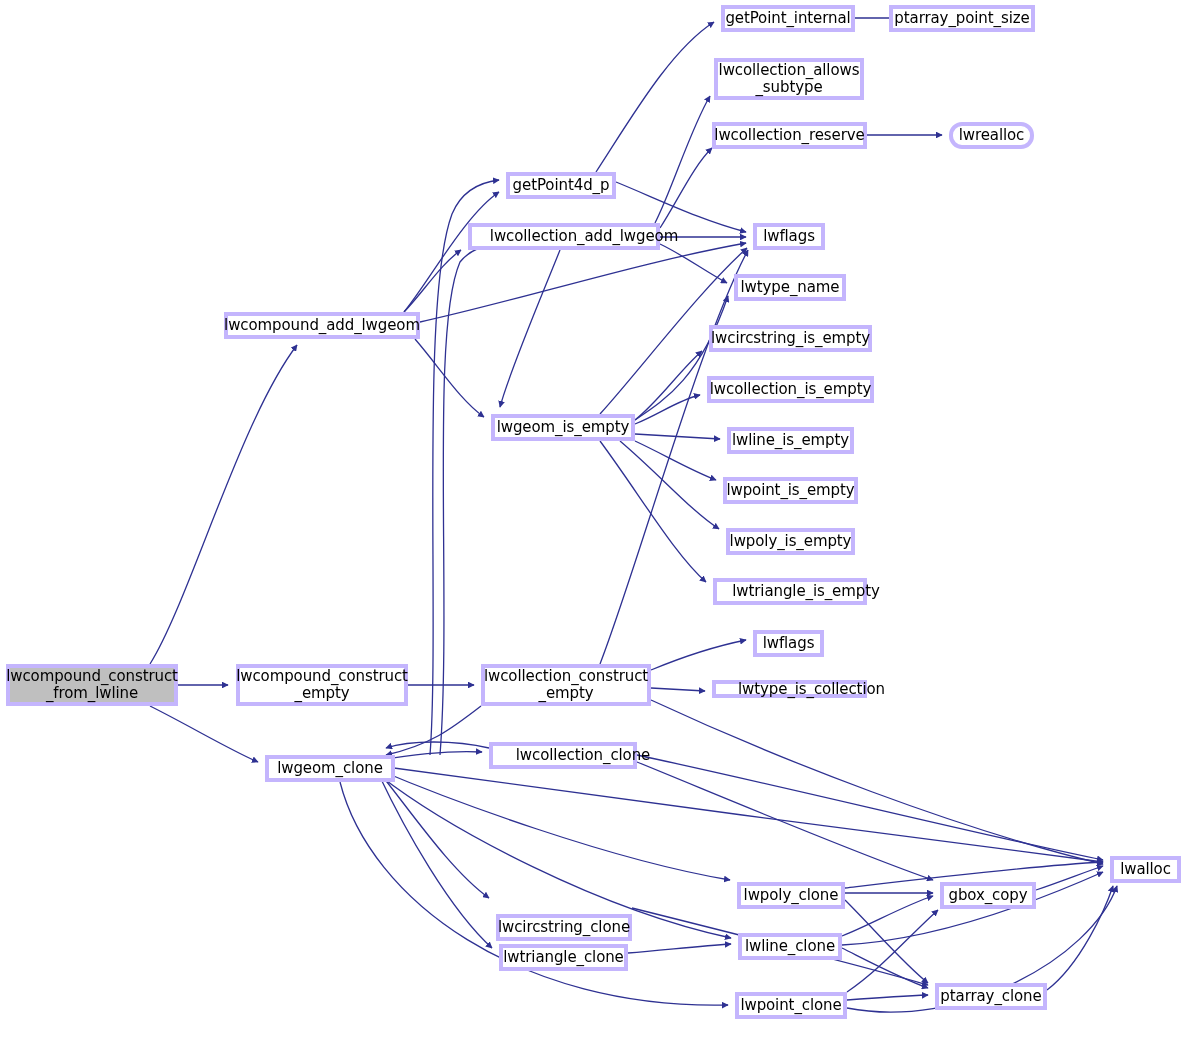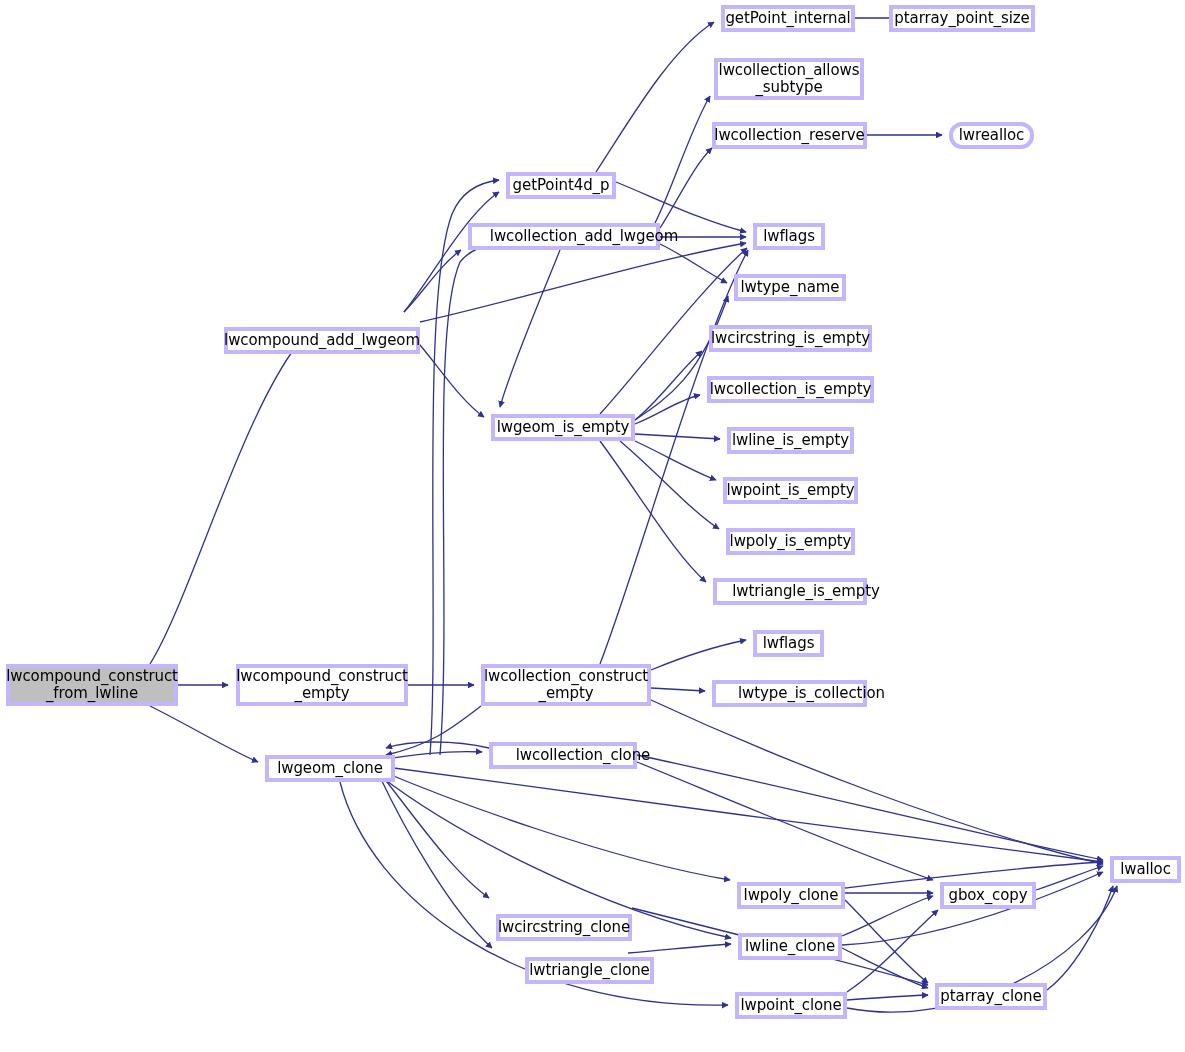--- a/index.html
+++ b/index.html
@@ -109,46 +109,46 @@
         <path d="M 1036,890 C 1060,882 1085,872 1103,866" marker-end="url(#arrow)"></path>
         <path d="M 1047,990 C 1080,965 1105,910 1113,886" marker-end="url(#arrow)"></path>
         <path d="M 481,706 C 450,730 430,745 386,755" marker-end="url(#arrow)"></path>
       </g>
   </svg>
   <div id="node-layer">
       <div class="node highlight" style="left: 6px; top: 664px; width: 172px; height: 42px;">lwcompound_construct
 _from_lwline</div>
       <div class="node" style="left: 236px; top: 664px; width: 172px; height: 42px;">lwcompound_construct
 _empty</div>
-      <div class="node" style="left: 224px; top: 312px; width: 196px; height: 27px; margin-top: 15px;">lwcompound_add_lwgeom</div>
+      <div class="node" style="left: 224px; top: 312px; width: 196px; height: 27px;">lwcompound_add_lwgeom</div>
       <div class="node" style="left: 265px; top: 755px; width: 130px; height: 27px;">lwgeom_clone</div>
       <div class="node" style="left: 506px; top: 172px; width: 110px; height: 27px;">getPoint4d_p</div>
       <div class="node" style="left: 468px; top: 223px; width: 192px; height: 27px; padding-left: 40px;">lwcollection_add_lwgeom</div>
       <div class="node" style="left: 491px; top: 414px; width: 144px; height: 27px;">lwgeom_is_empty</div>
       <div class="node" style="left: 481px; top: 664px; width: 170px; height: 42px;">lwcollection_construct
 _empty</div>
       <div class="node" style="left: 489px; top: 742px; width: 148px; height: 27px; padding-left: 40px;">lwcollection_clone</div>
       <div class="node" style="left: 496px; top: 914px; width: 136px; height: 27px;">lwcircstring_clone</div>
-      <div class="node" style="left: 525px; top: 944px; width: 129px; height: 27px; margin-top: 13px;">lwtriangle_clone</div>
+      <div class="node" style="left: 499px; top: 944px; width: 129px; height: 27px;">lwtriangle_clone</div>
       <div class="node" style="left: 721px; top: 5px; width: 134px; height: 27px;">getPoint_internal</div>
       <div class="node" style="left: 889px; top: 5px; width: 146px; height: 27px;">ptarray_point_size</div>
       <div class="node" style="left: 714px; top: 58px; width: 150px; height: 42px;">lwcollection_allows
 _subtype</div>
       <div class="node" style="left: 712px; top: 122px; width: 155px; height: 27px;">lwcollection_reserve</div>
       <div class="node" style="left: 949px; top: 122px; width: 85px; height: 27px; border-radius: 13px;">lwrealloc</div>
       <div class="node" style="left: 753px; top: 223px; width: 72px; height: 27px;">lwflags</div>
       <div class="node" style="left: 734px; top: 274px; width: 112px; height: 27px;">lwtype_name</div>
       <div class="node" style="left: 709px; top: 325px; width: 163px; height: 27px;">lwcircstring_is_empty</div>
       <div class="node" style="left: 707px; top: 376px; width: 167px; height: 27px;">lwcollection_is_empty</div>
       <div class="node" style="left: 727px; top: 427px; width: 127px; height: 27px;">lwline_is_empty</div>
       <div class="node" style="left: 723px; top: 477px; width: 135px; height: 27px;">lwpoint_is_empty</div>
       <div class="node" style="left: 726px; top: 528px; width: 129px; height: 27px;">lwpoly_is_empty</div>
       <div class="node" style="left: 713px; top: 578px; width: 154px; height: 27px; padding-left: 32px;">lwtriangle_is_empty</div>
       <div class="node" style="left: 753px; top: 630px; width: 71px; height: 27px;">lwflags</div>
-      <div class="node" style="left: 712px; top: 680px; width: 155px; height: 27px; padding-left: 44px;">lwtype_is_collection</div>
+      <div class="node" style="left: 712px; top: 680px; width: 155px; height: 18px; padding-left: 44px;">lwtype_is_collection</div>
       <div class="node" style="left: 737px; top: 882px; width: 108px; height: 27px;">lwpoly_clone</div>
       <div class="node" style="left: 940px; top: 882px; width: 96px; height: 27px;">gbox_copy</div>
       <div class="node" style="left: 738px; top: 933px; width: 104px; height: 27px;">lwline_clone</div>
       <div class="node" style="left: 935px; top: 983px; width: 112px; height: 27px;">ptarray_clone</div>
       <div class="node" style="left: 735px; top: 992px; width: 112px; height: 27px;">lwpoint_clone</div>
       <div class="node" style="left: 1110px; top: 856px; width: 71px; height: 27px;">lwalloc</div>
     </div>
 </div>
 
 </body></html>

